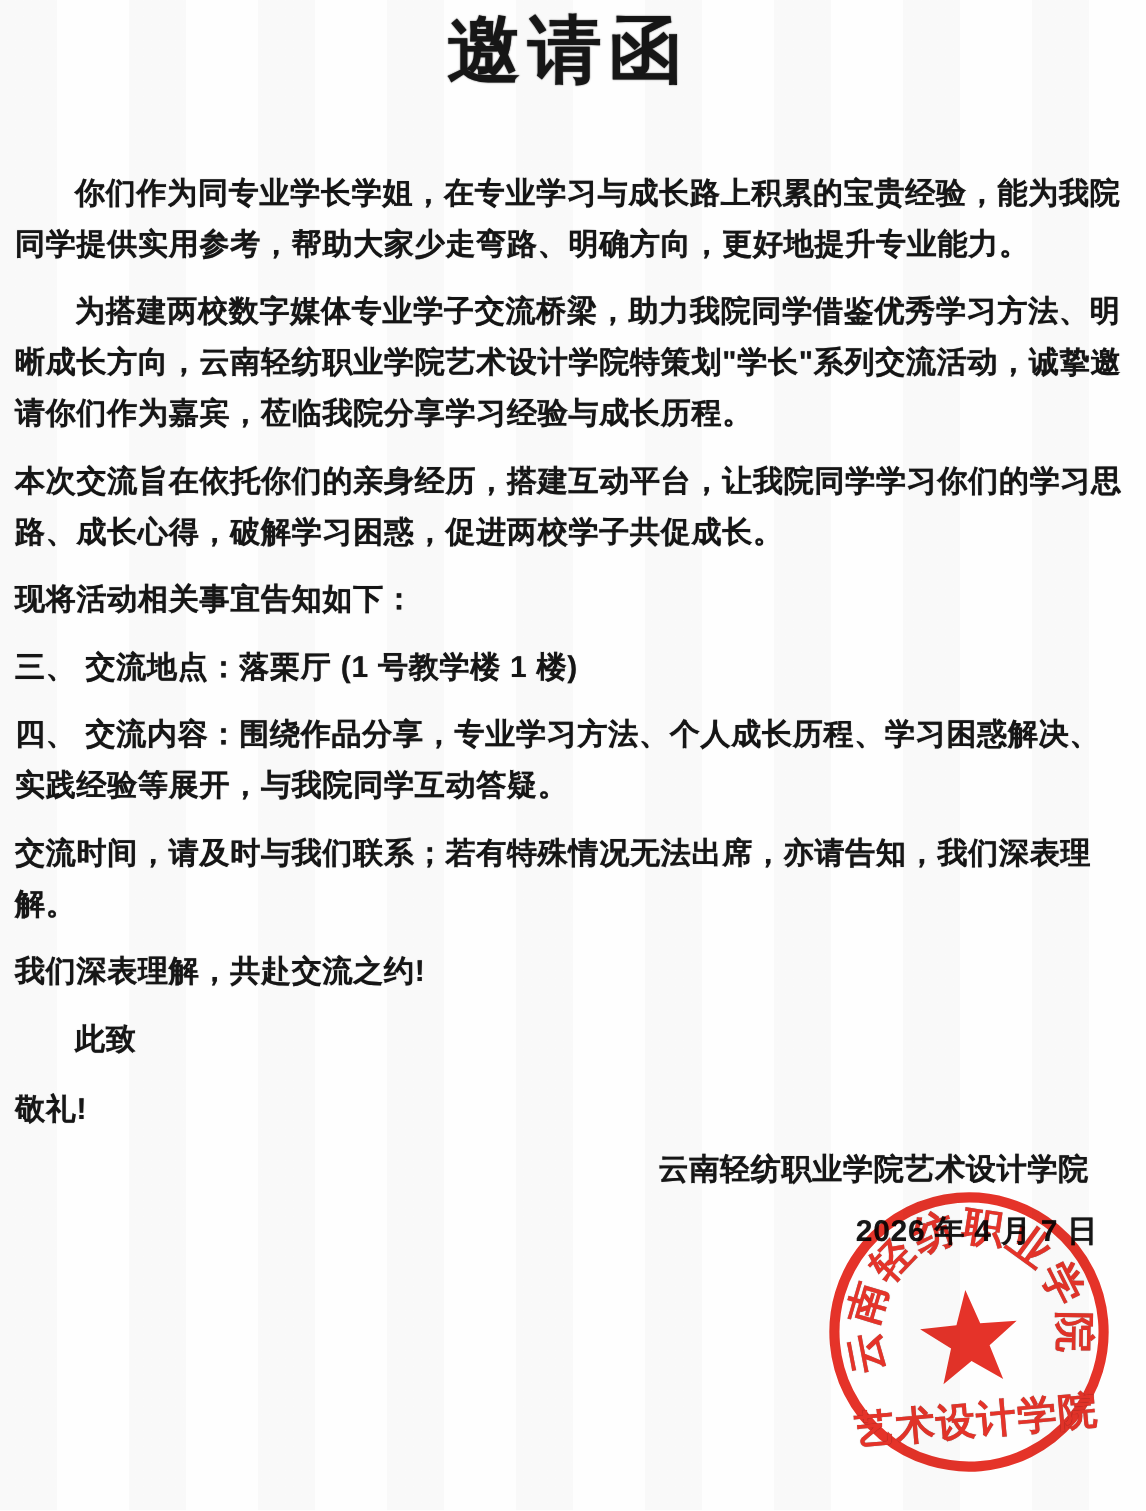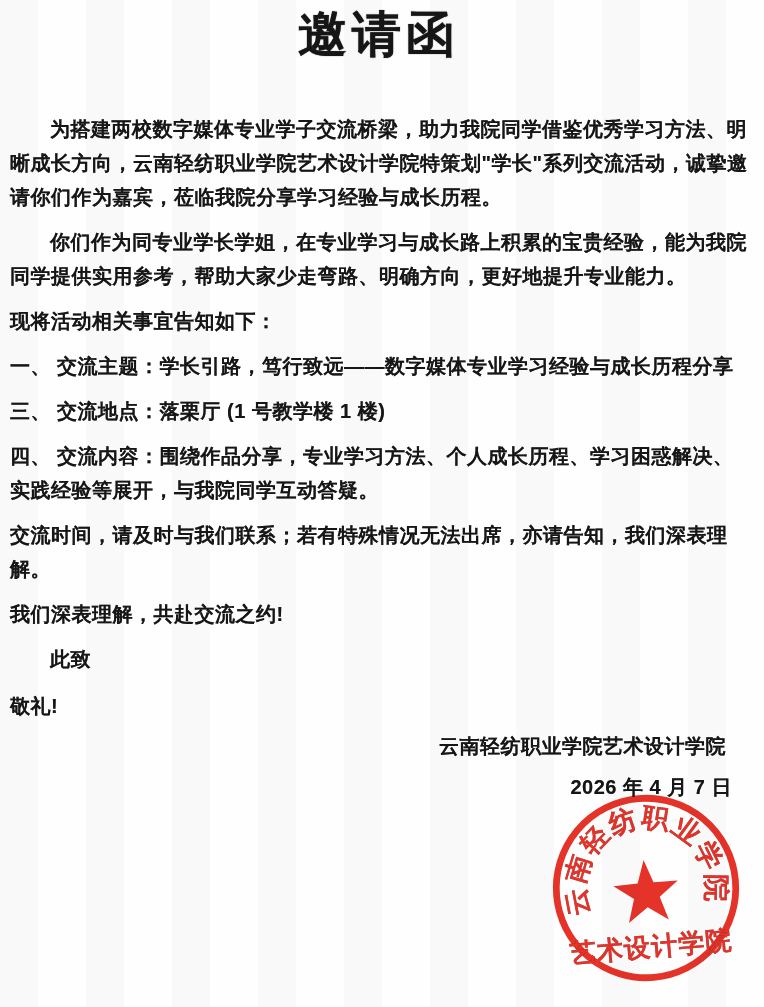--- a/index.html
+++ b/index.html
@@ -68,28 +68,28 @@
   .seal .star { fill: var(--seal-color, #e42318); }
 </style>
 </head>
 <body>
 
 <div class="page">
 
   <h1 class="title">邀请函</h1>
 
 
+  <p class="indent">你们作为同专业学长学姐，在专业学习与成长路上积累的宝贵经验，能为我院同学提供实用参考，帮助大家少走弯路、明确方向，更好地提升专业能力。</p>
+
   <p class="indent">为搭建两校数字媒体专业学子交流桥梁，助力我院同学借鉴优秀学习方法、明晰成长方向，云南轻纺职业学院艺术设计学院特策划"学长"系列交流活动，诚挚邀请你们作为嘉宾，莅临我院分享学习经验与成长历程。</p>
 
-  <p class="indent">你们作为同专业学长学姐，在专业学习与成长路上积累的宝贵经验，能为我院同学提供实用参考，帮助大家少走弯路、明确方向，更好地提升专业能力。</p>
-
+  <p>本次交流旨在依托你们的亲身经历，搭建互动平台，让我院同学学习你们的学习思路、成长心得，破解学习困惑，促进两校学子共促成长。</p>
 
   <p>现将活动相关事宜告知如下：</p>
 
-  <p>一、 交流主题：学长引路，笃行致远——数字媒体专业学习经验与成长历程分享</p>
   <p>三、 交流地点：落栗厅 (1 号教学楼 1 楼)</p>
   <p>四、 交流内容：围绕作品分享，专业学习方法、个人成长历程、学习困惑解决、实践经验等展开，与我院同学互动答疑。</p>
 
 
   <p>交流时间，请及时与我们联系；若有特殊情况无法出席，亦请告知，我们深表理解。</p>
 
   <p>我们深表理解，共赴交流之约!</p>
 
   <p class="cizhi">此致</p>
 

